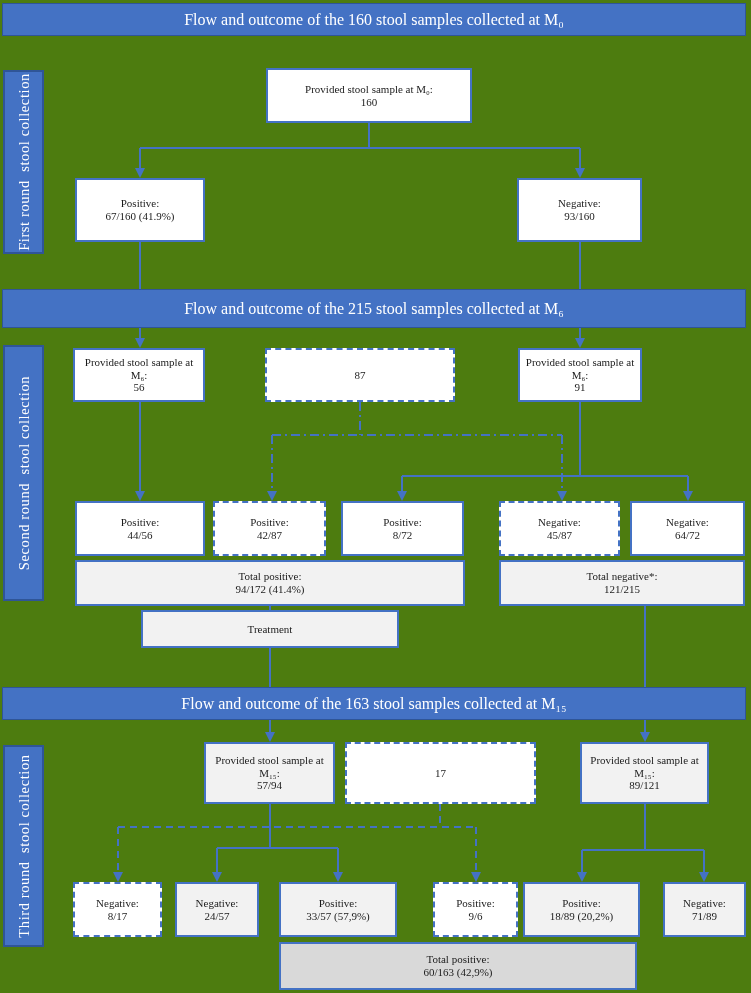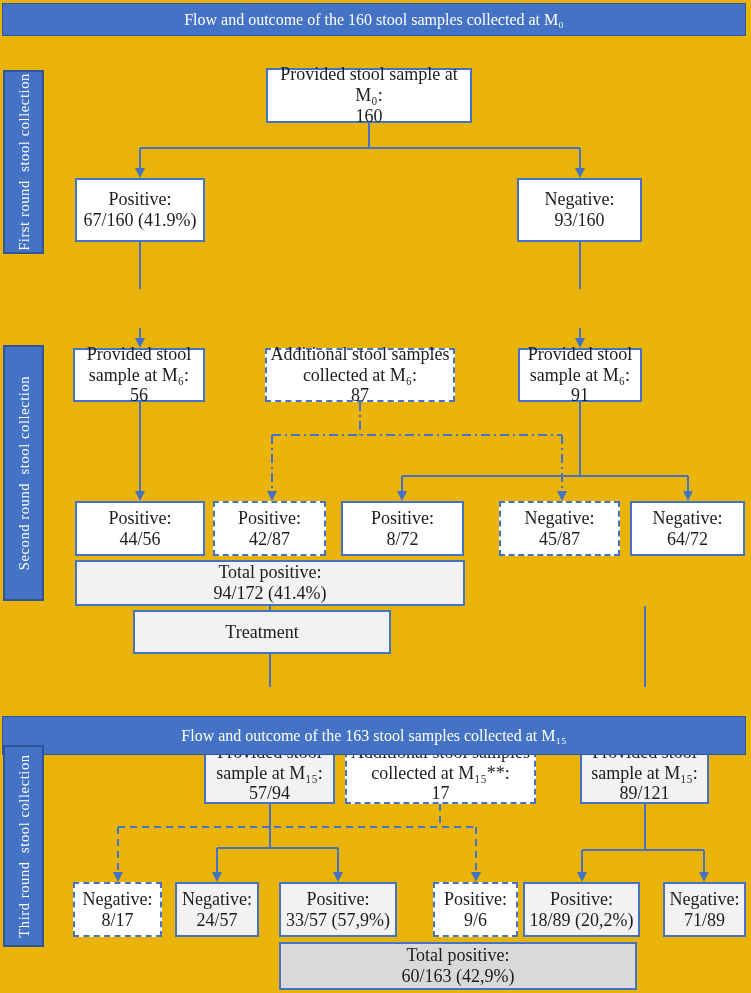--- a/index.html
+++ b/index.html
@@ -1,17 +1,17 @@
 <!DOCTYPE html>
 <html><head>
 <meta charset="utf-8">
 <style>
   html,body { margin:0; padding:0; background:#ffffff; }
   .stage {
-    position:relative; width:751px; height:993px; background:#eab308;
+    position:relative; width:751px; height:993px; background:#4d7c0f;
     font-family:"Liberation Serif","DejaVu Serif",serif; color:#1c1c1c; overflow:hidden;
   }
   .banner {
     position:absolute; left:2px; width:744px; box-sizing:border-box;
     background:#4472C4; border:1px solid #2F5597;
     color:#ffffff; display:flex; align-items:center; justify-content:center;
     font-size:16px; z-index:3; text-align:center;
   }
   .sidebar {
     position:absolute; left:3px; width:41px; box-sizing:border-box;
@@ -19,21 +19,21 @@
   }
   .sidebar span {
     position:absolute; top:50%; left:50%;
     transform:translate(-50%,-50%) rotate(-90deg);
     white-space:pre; color:#ffffff; font-size:14.5px; letter-spacing:0.6px;
   }
   .node {
     position:absolute; box-sizing:border-box;
     border:2px solid #4472C4; background:#ffffff;
     display:flex; flex-direction:column; align-items:center; justify-content:center;
-    text-align:center; font-size:18px; line-height:1.16; z-index:2; padding:1px 2px;
+    text-align:center; font-size:11px; line-height:1.16; z-index:2; padding:1px 2px;
   }
   .node.dashed { border-style:dashed; }
   .node.gray  { background:#F2F2F2; }
   .node.dgray { background:#D9D9D9; }
   svg.wires { position:absolute; left:0; top:0; z-index:1; }
 </style>
 </head>
 <body>
 
 <div class="stage">
@@ -76,21 +76,24 @@
     <g stroke="#4472C4" stroke-width="2" fill="none" stroke-dasharray="7 5">
       <path d="M440,804 V827 M118,827 H476"></path>
       <path d="M118,827 V874" marker-end="url(#ah)"></path>
       <path d="M476,827 V874" marker-end="url(#ah)"></path>
     </g>
   </svg>
 
   <div class="banner" style="top:3px;height:33px">
       <span>Flow and outcome of the 160 stool samples collected at M₀</span>
     </div>
-  <div class="banner" style="top:716px;height:39px">
+  <div class="banner" style="top:289px;height:39px">
+      <span>Flow and outcome of the 215 stool samples collected at M₆</span>
+    </div>
+  <div class="banner" style="top:687px;height:33px">
       <span>Flow and outcome of the 163 stool samples collected at M₁₅</span>
     </div>
 
   <div class="sidebar" style="top:70px;height:184px">
       <span>First round  stool collection</span>
     </div>
   <div class="sidebar" style="top:345px;height:256px">
       <span>Second round  stool collection</span>
     </div>
   <div class="sidebar" style="top:745px;height:202px">
@@ -108,21 +111,20 @@
   <div class="node" style="left:517px;top:178px;width:125px;height:64px">
     <div>Negative:</div>
     <div>93/160</div>
   </div>
 
   <div class="node" style="left:73px;top:348px;width:132px;height:54px">
     <div>Provided stool sample at M₆:</div>
     <div>56</div>
   </div>
   <div class="node dashed" style="left:265px;top:348px;width:190px;height:54px">
-    <div>Additional stool samples collected at M₆:</div>
     <div>87</div>
   </div>
   <div class="node" style="left:518px;top:348px;width:124px;height:54px">
     <div>Provided stool sample at M₆:</div>
     <div>91</div>
   </div>
 
   <div class="node" style="left:75px;top:501px;width:130px;height:55px">
     <div>Positive:</div>
     <div>44/56</div>
@@ -141,30 +143,33 @@
   </div>
   <div class="node" style="left:630px;top:501px;width:115px;height:55px">
     <div>Negative:</div>
     <div>64/72</div>
   </div>
 
   <div class="node gray" style="left:75px;top:560px;width:390px;height:46px">
     <div>Total positive:</div>
     <div>94/172 (41.4%)</div>
   </div>
-  <div class="node gray" style="left:133px;top:610px;width:258px;height:44px">
+  <div class="node gray" style="left:499px;top:560px;width:246px;height:46px">
+    <div>Total negative*:</div>
+    <div>121/215</div>
+  </div>
+  <div class="node gray" style="left:141px;top:610px;width:258px;height:38px">
     <div>Treatment</div>
   </div>
 
   <div class="node gray" style="left:204px;top:742px;width:131px;height:62px">
     <div>Provided stool sample at M₁₅:</div>
     <div>57/94</div>
   </div>
   <div class="node dashed" style="left:345px;top:742px;width:191px;height:62px">
-    <div>Additional stool samples collected at M₁₅**:</div>
     <div>17</div>
   </div>
   <div class="node gray" style="left:580px;top:742px;width:129px;height:62px">
     <div>Provided stool sample at M₁₅:</div>
     <div>89/121</div>
   </div>
 
   <div class="node dashed" style="left:73px;top:882px;width:89px;height:55px">
     <div>Negative:</div>
     <div>8/17</div>

